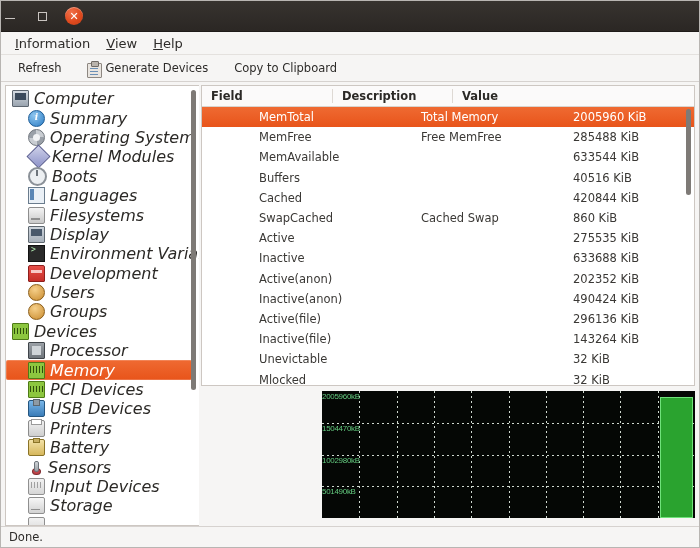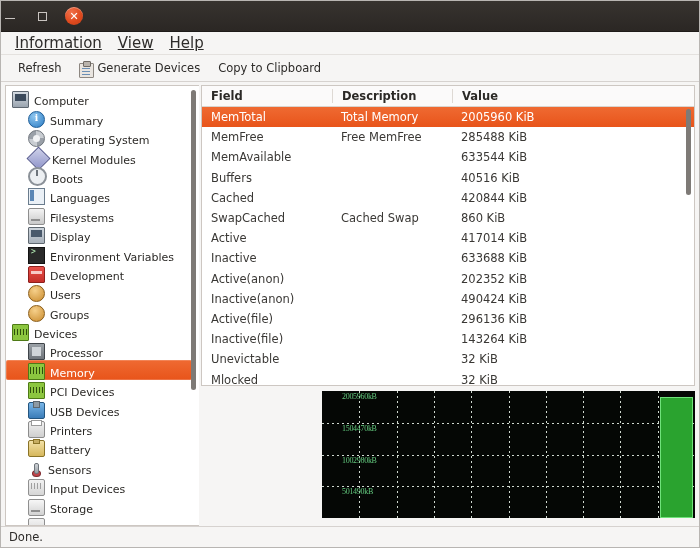--- a/index.html
+++ b/index.html
@@ -48,28 +48,28 @@
     box-shadow:inset 0 1px 0 rgba(255,255,255,.35);
   }
 
   
   .menubar{
     height:22px;min-height:22px;background:#f6f5f4;
     display:flex;align-items:center;padding-left:6px;
     border-bottom:1px solid #e4e1de;
   }
   .menu-item{
-    font-size:15px;color:#2e2c2a;padding:2px 8px;cursor:default;white-space:nowrap;text-decoration:underline;
+    font-size:13px;color:#2e2c2a;padding:2px 8px;cursor:default;white-space:nowrap;
   }
   .menu-item .acc{text-decoration:underline;}
 
   
   .toolbar{
     height:26px;min-height:26px;background:#f6f5f4;
-    display:flex;align-items:center;padding-left:8px;gap:0px;
+    display:flex;align-items:center;padding-left:8px;gap:8px;
     border-bottom:1px solid #d6d2cf;
   }
   .tool-btn{
     display:flex;align-items:center;gap:5px;
     font-size:11.5px;color:#2e2c2a;padding:2px 9px;cursor:default;white-space:nowrap;
   }
   .clipboard-ico{
     width:13px;height:15px;position:relative;display:inline-block;
   }
   .clipboard-ico .body{
@@ -91,23 +91,23 @@
   .sidebar-wrap{
     width:194px;min-width:194px;position:relative;
     background:#ffffff;border:1px solid #cdc7c2;border-right:none;
     margin:3px 0 0 4px;box-sizing:border-box;
     overflow:hidden;
   }
   .tree{
     padding:3px 0 0 0;position:relative;
   }
   .tree-row{
-    height:19.4px;display:flex;align-items:flex-end;gap:5px;
-    font-size:11px;color:#2b2926;cursor:default;white-space:nowrap;
-    padding-left:6px;box-sizing:border-box;
+    height:19.4px;display:flex;align-items:center;gap:5px;
+    font-size:16px;color:#2b2926;cursor:default;white-space:nowrap;
+    padding-left:6px;box-sizing:border-box;font-style:italic;
   }
   .tree-row.child{padding-left:22px;}
   .tree-row.selected{
     background:linear-gradient(to bottom,#ef6a32 0%,#e8541a 100%);
     color:#ffffff;
     margin-right:7px;
     border-radius:2px;
     box-shadow:inset 0 0 0 1px rgba(255,255,255,.18);
   }
   .tree-row .ico{width:15px;height:15px;flex:0 0 15px;position:relative;}
@@ -189,21 +189,21 @@
   .tbody{position:relative;}
   .trow{
     display:flex;height:20.2px;align-items:center;
     font-size:11.5px;color:#3a3835;cursor:default;white-space:nowrap;
     box-sizing:border-box;
   }
   .trow.selected{
     background:linear-gradient(to bottom,#ef6a32 0%,#e8541a 100%);
     color:#ffffff;
   }
-  .td{padding-left:9px;box-sizing:border-box;overflow:hidden;text-overflow:ellipsis;}
+  .td{padding-left:25px;box-sizing:border-box;overflow:hidden;text-overflow:ellipsis;margin-left:32px;}
   .tbl-scroll{
     position:absolute;right:2px;top:23px;bottom:3px;width:8px;
   }
   .tbl-thumb{
     position:absolute;left:1.5px;top:0;width:5px;height:86px;
     background:#7e7a76;border-radius:3px;
   }
 
   
   .chart-outer{
@@ -212,22 +212,22 @@
   }
   .chart{
     position:relative;width:373px;height:127px;background:#050705;
     overflow:hidden;
   }
   .grid-v{position:absolute;top:0;bottom:0;width:1px;
     background:repeating-linear-gradient(to bottom,#cfd8cf 0 2px,transparent 2px 5px);}
   .grid-h{position:absolute;left:0;right:0;height:1px;
     background:repeating-linear-gradient(to right,#cfd8cf 0 2px,transparent 2px 5px);}
   .ylab{
-    position:absolute;left:20px;color:#63c97e;
-    font-size:8px;font-family:Liberation Serif, serif;
+    position:absolute;left:0;color:#63c97e;
+    font-size:8px;font-family:Liberation Sans, sans-serif;
     letter-spacing:-0.3px;white-space:nowrap;
   }
   .bar{
     position:absolute;bottom:0;background:#2aa32f;border:1px solid #6fe27a;
     box-sizing:border-box;
   }
 
   
   .statusbar{
     height:20px;min-height:20px;background:#f6f5f4;
@@ -413,21 +413,21 @@
               <div class="td c-value">420844 KiB</div>
             </div>
             <div class="trow">
               <div class="td c-field">SwapCached</div>
               <div class="td c-desc">Cached Swap</div>
               <div class="td c-value">860 KiB</div>
             </div>
             <div class="trow">
               <div class="td c-field">Active</div>
               <div class="td c-desc"></div>
-              <div class="td c-value">417014 KiB</div>
+              <div class="td c-value">275535 KiB</div>
             </div>
             <div class="trow">
               <div class="td c-field">Inactive</div>
               <div class="td c-desc"></div>
               <div class="td c-value">633688 KiB</div>
             </div>
             <div class="trow">
               <div class="td c-field">Active(anon)</div>
               <div class="td c-desc"></div>
               <div class="td c-value">202352 KiB</div>

